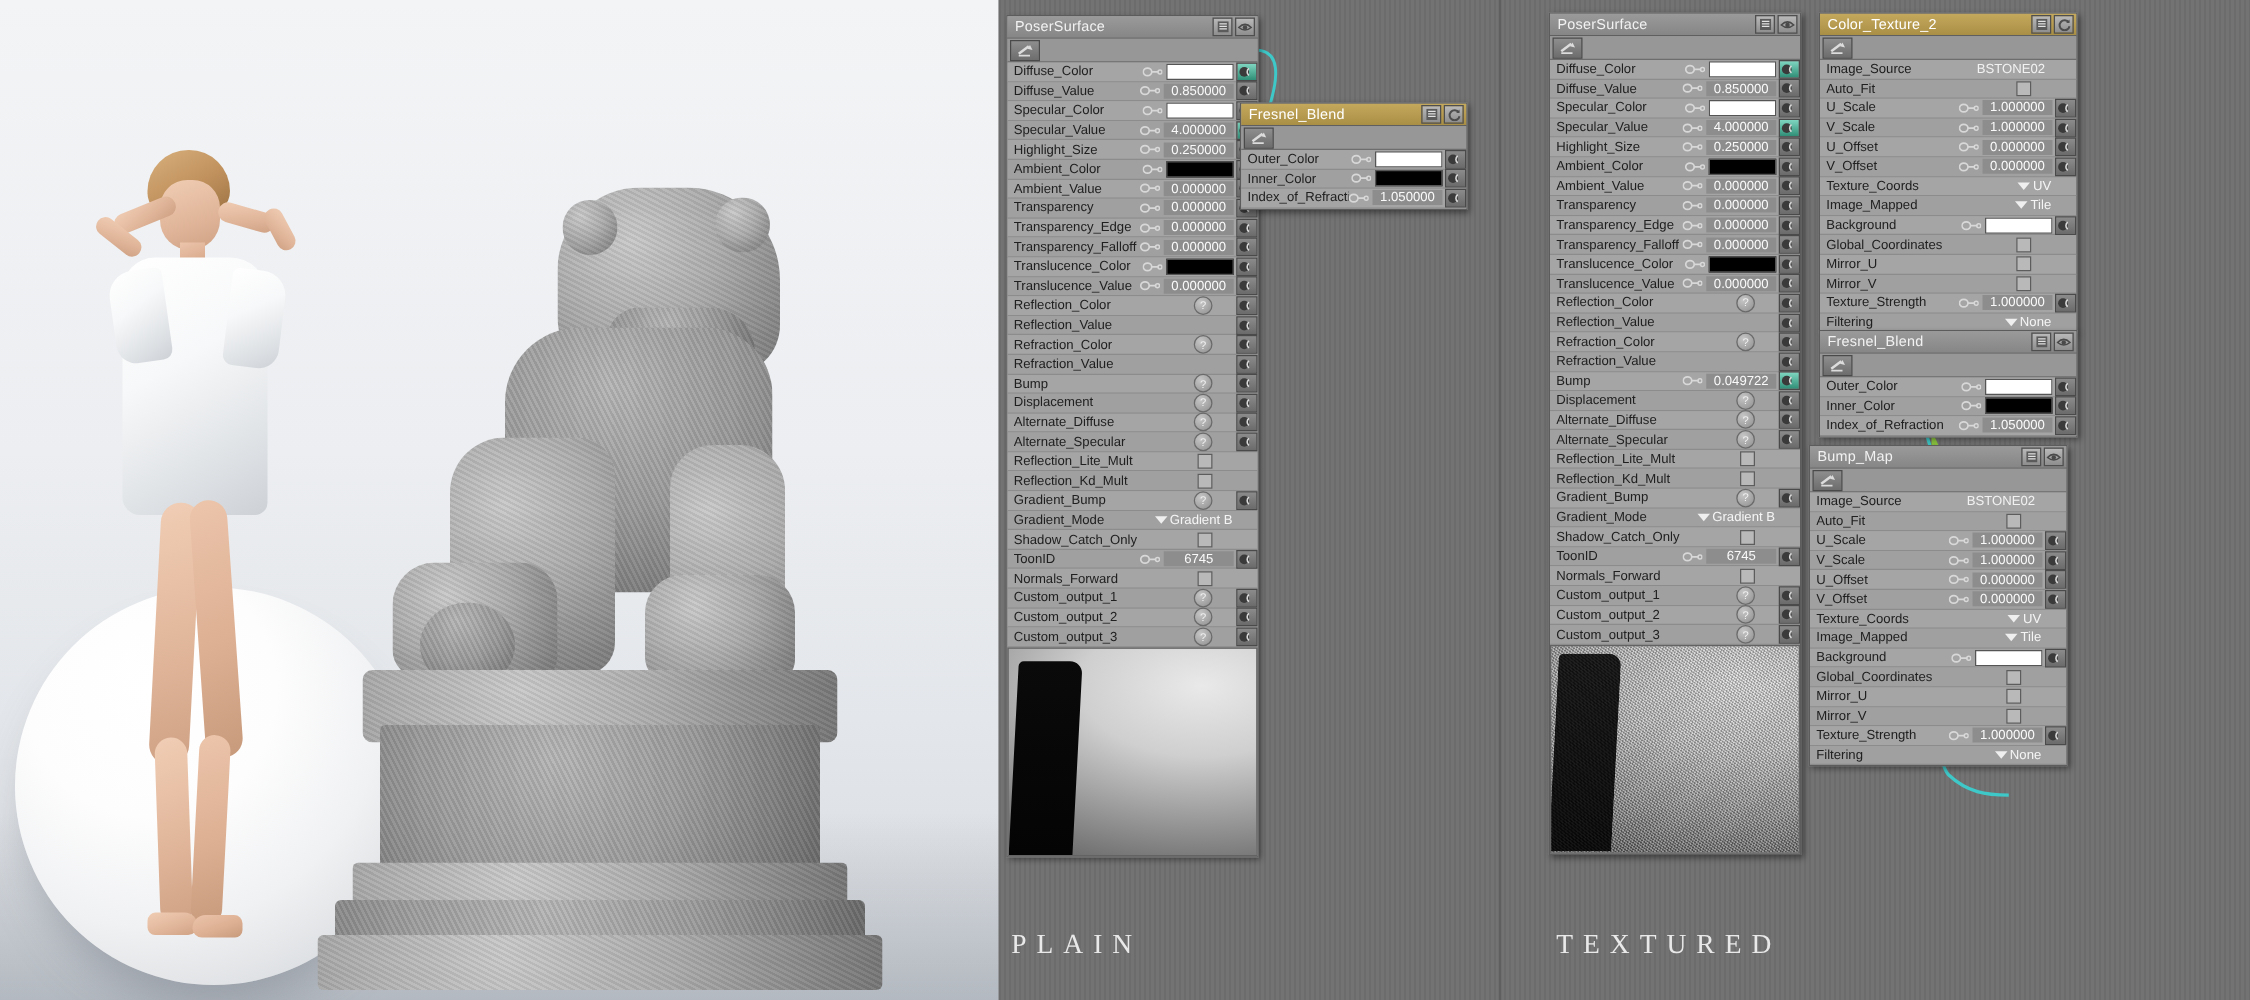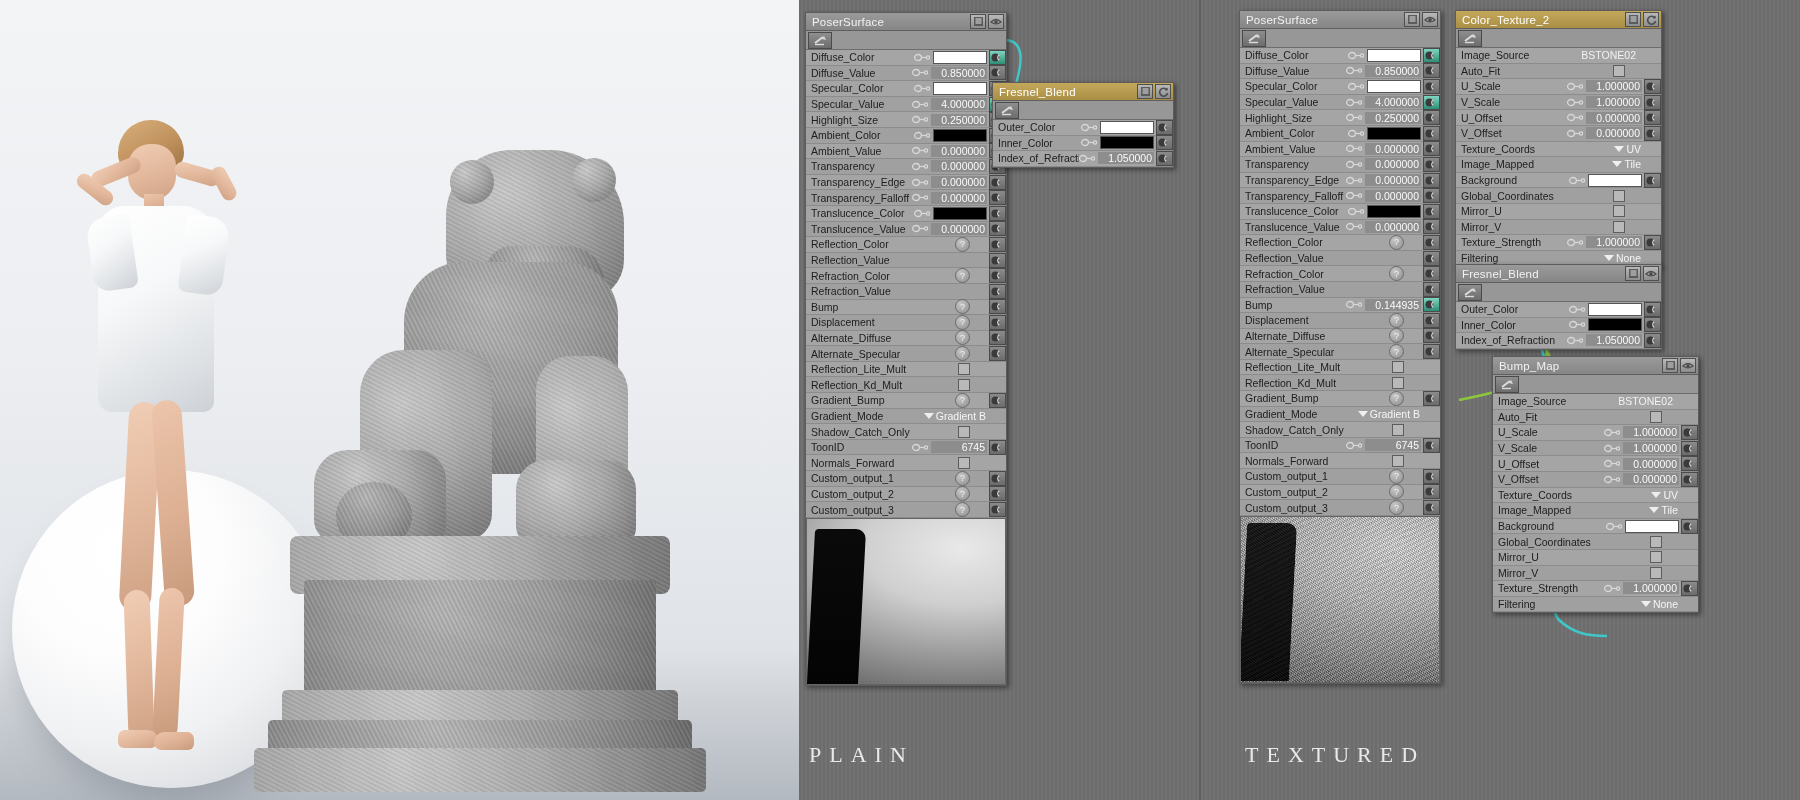--- a/index.html
+++ b/index.html
@@ -87,21 +87,21 @@
     border-bottom:1px solid #8c8c8c;background:#a5a5a5;padding-left:5px;
   }
   .row:nth-child(even){background:#a0a0a0;}
   .rlabel{
     flex:1;white-space:nowrap;overflow:hidden;color:#202020;
     font-size:10.5px;line-height:12px;
   }
   .rmid{display:flex;align-items:center;justify-content:flex-end;}
   .key{width:16px;height:9px;margin-right:3px;flex:none;}
   .valnum{
-    color:#fafafa;font-size:10.5px;text-align:right;
+    color:#fafafa;font-size:10.5px;text-align:center;
     background:#8d8d8d;padding:0 2px;min-width:52px;
   }
   .swatch{width:52px;height:11px;border:1px solid #555;}
   .qmark{
     width:13px;height:13px;border-radius:50%;
     background:radial-gradient(circle at 35% 30%,#c6c6c6,#8f8f8f);
     border:1px solid #6a6a6a;color:#f0f0f0;font-size:9px;
     display:flex;align-items:center;justify-content:center;margin-right:17px;
   }
   .chk{
@@ -985,21 +985,21 @@
           </span>
         </div>
         <div class="row">
           <span class="rlabel">Bump</span>
           <span class="rmid">
             <svg class="key" viewBox="0 0 16 9">
               <ellipse cx="4" cy="4.5" rx="3.4" ry="3" fill="none" stroke="#d8d8d8" stroke-width="1.3"></ellipse>
               <path d="M7 4.5 H13" stroke="#d8d8d8" stroke-width="1.3"></path>
               <circle cx="14" cy="4.5" r="1.6" fill="none" stroke="#d8d8d8" stroke-width="1.2"></circle>
             </svg>
-            <span class="valnum">0.144935</span>
+            <span class="valnum">0.049722</span>
           </span>
           <span class="inplug lit">
             <svg viewBox="0 0 15 13" width="13" height="11">
               <circle cx="5" cy="6.5" r="4.6" fill="#3a3a3a"></circle>
               <path d="M9.5 3.2 a4 4 0 0 0 0 6.6" stroke="#d9d9d9" stroke-width="1.5" fill="none"></path>
             </svg>
           </span>
         </div>
         <div class="row">
           <span class="rlabel">Displacement</span>
@@ -1405,21 +1405,21 @@
             <span class="valnum">1.050000</span>
           </span>
           <span class="inplug">
             <svg viewBox="0 0 15 13" width="13" height="11">
               <circle cx="5" cy="6.5" r="4.6" fill="#3a3a3a"></circle>
               <path d="M9.5 3.2 a4 4 0 0 0 0 6.6" stroke="#d9d9d9" stroke-width="1.5" fill="none"></path>
             </svg>
           </span>
         </div>
       </div>
-      <div class="node" style="left: 693px; top: 356px; width: 205px;">
+      <div class="node" style="left: 648px; top: 356px; width: 205px;">
         <div class="node-title">
           <span class="ttl">Bump_Map</span>
           <span class="t-btn">
             <svg width="9" height="9" viewBox="0 0 9 9">
               <rect x="0" y="0" width="9" height="9" fill="#5b5b5b"></rect>
               <path d="M1.5 2h6M1.5 4h6M1.5 6h6" stroke="#e2e2e2" stroke-width="1"></path>
             </svg>
           </span>
           <span class="t-btn">
             <svg width="12" height="9" viewBox="0 0 12 9">

